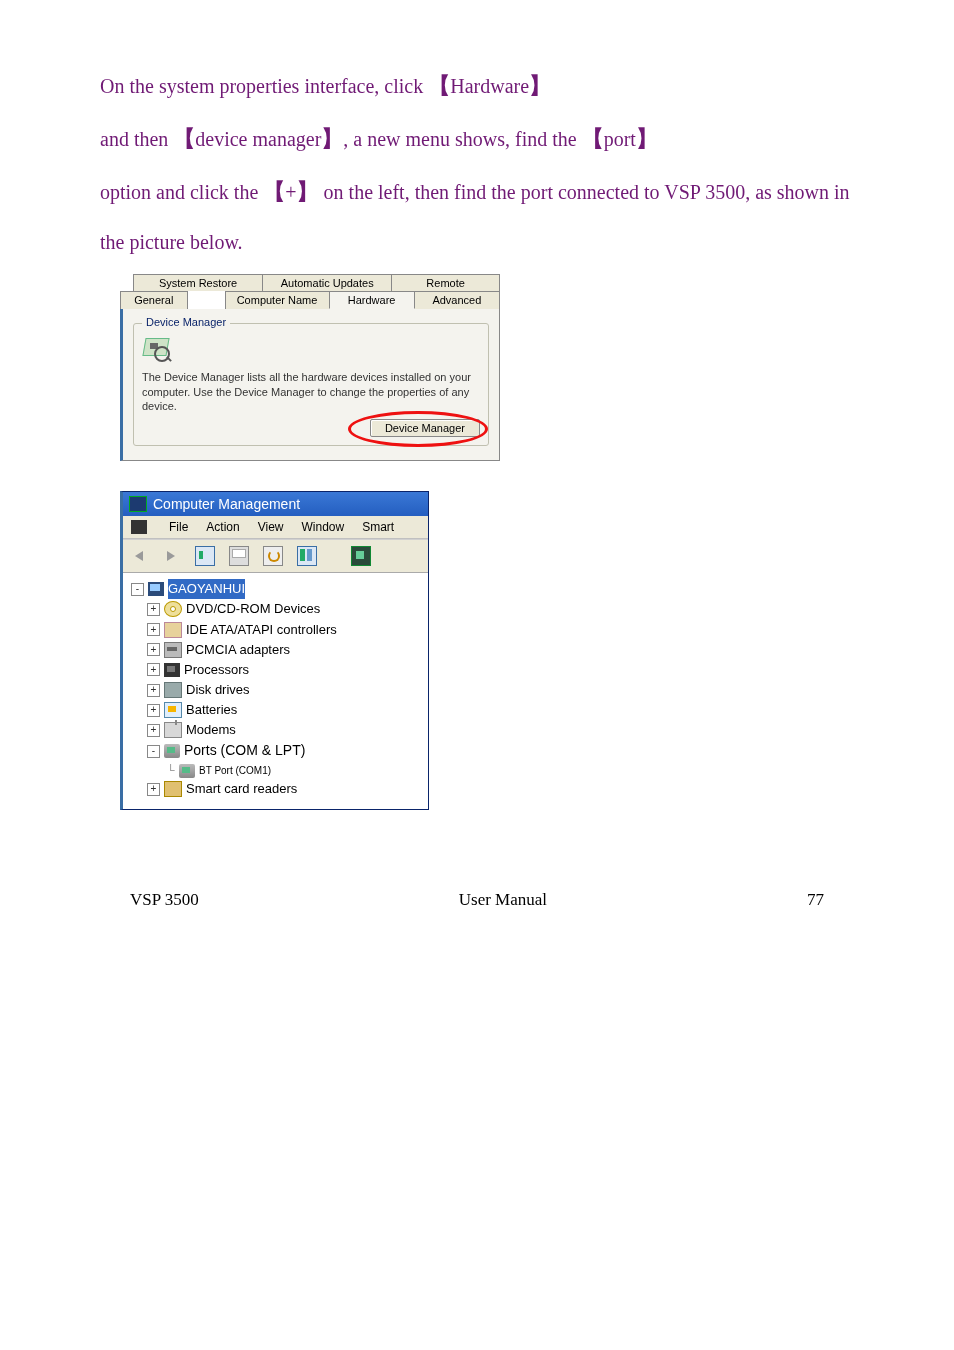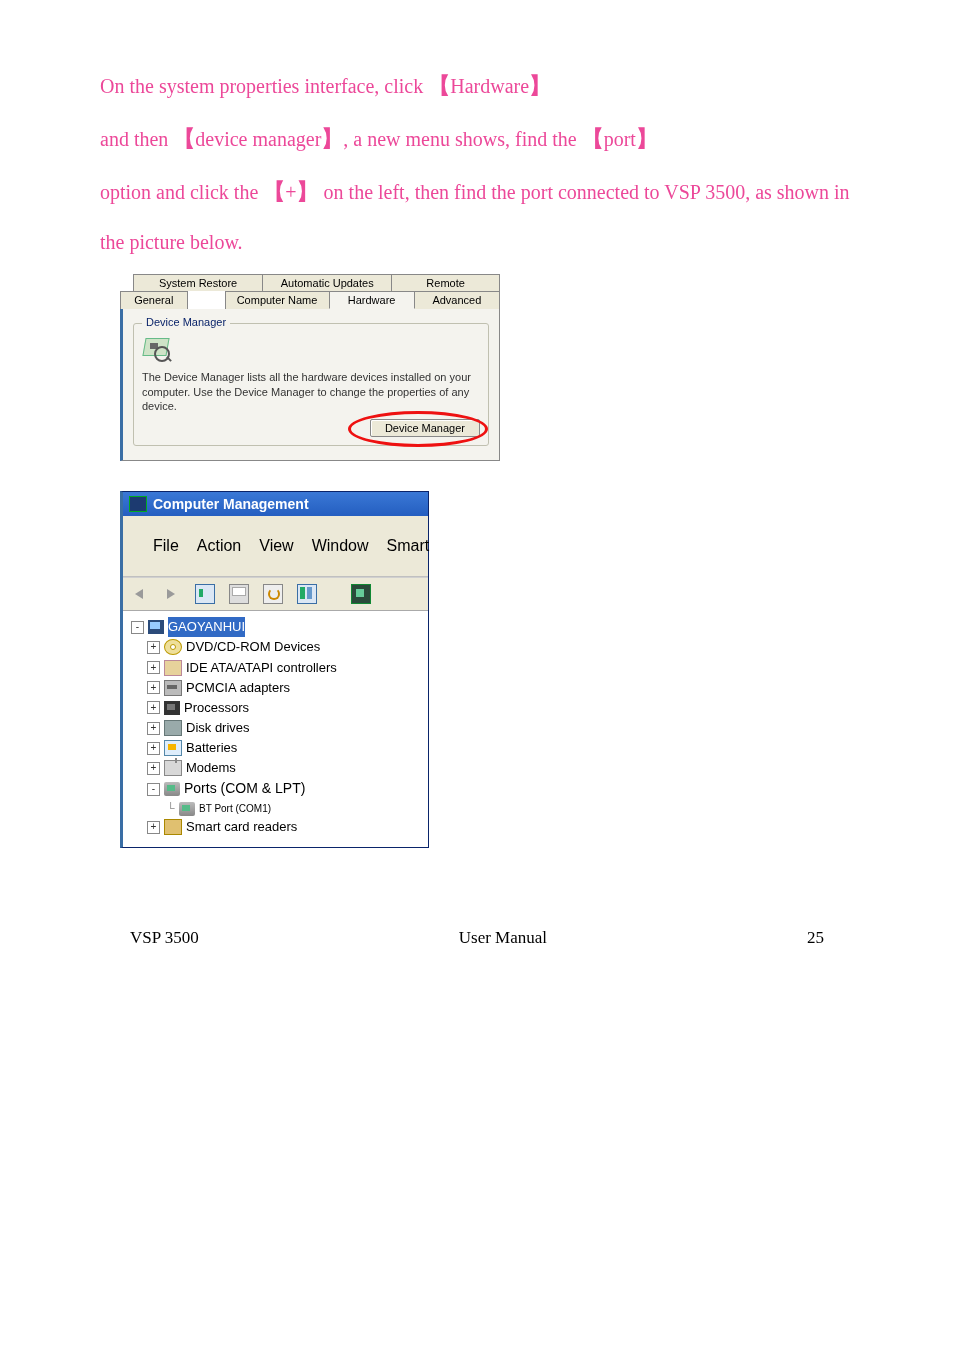--- a/index.html
+++ b/index.html
@@ -9,21 +9,21 @@
     background: #fff;
     width: 954px;
   }
   .page {
     padding: 60px 100px 40px 100px;
     box-sizing: border-box;
   }
   .paragraph {
     font-size: 20px;
     line-height: 2.4;
-    color: #ec4899;
+    color: #701a75;
     margin-bottom: 8px;
   }
   .bracket {
     font-weight: bold;
     font-size: 22px;
   }
   .sysprops {
     width: 380px;
     margin: 4px 0 30px 20px;
     font-family: Tahoma, sans-serif;
@@ -134,30 +134,30 @@
     width: 305px;
     margin: 0 0 0 20px;
     font-family: Tahoma, sans-serif;
     border: 1px solid #0a246a;
     border-left: 3px solid #3a6ea5;
     background:#fff;
   }
   .cm-title {
     background: linear-gradient(#3a78d6,#245ec0);
     color:#fff;
-    font-weight:bold;
+    font-weight:normal;
     font-size:14px;
     padding:4px 6px;
     display:flex; align-items:center; gap:6px;
   }
   .cm-title-icon { width:16px; height:14px; background:#1c3a70; border:1px solid #0a2; display:inline-block;}
   .cm-menu {
     background:#ece9d8;
-    font-size:16px;
-    padding:21px 8px;
+    font-size:12px;
+    padding:4px 8px;
     display:flex; gap:18px; align-items:center;
     border-bottom:1px solid #c0c0c0;
   }
   .cm-menu-icon{ width:16px;height:14px; background:#333; display:inline-block; margin-right:4px;}
   .cm-menu span { cursor:default; }
   .cm-toolbar {
     background:#ece9d8;
     padding:6px 8px;
     display:flex; gap:14px; align-items:center;
     border-bottom:1px solid #aaa;
@@ -349,15 +349,15 @@
         <span class="expander">+</span>
         <span class="node-icon ic-smart"></span>
         <span>Smart card readers</span>
       </div>
     </div>
   </div>
 
   <div class="footer">
     <span>VSP 3500</span>
     <span>User Manual</span>
-    <span>25</span>
+    <span>77</span>
   </div>
 </div>
 
 </body></html>

